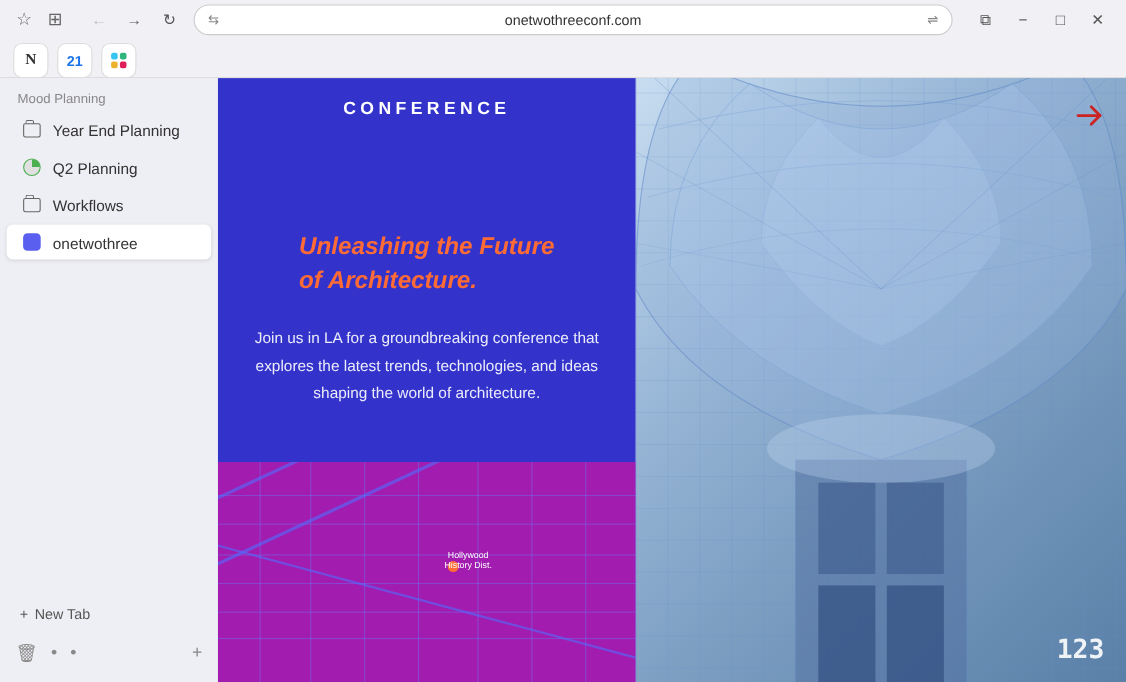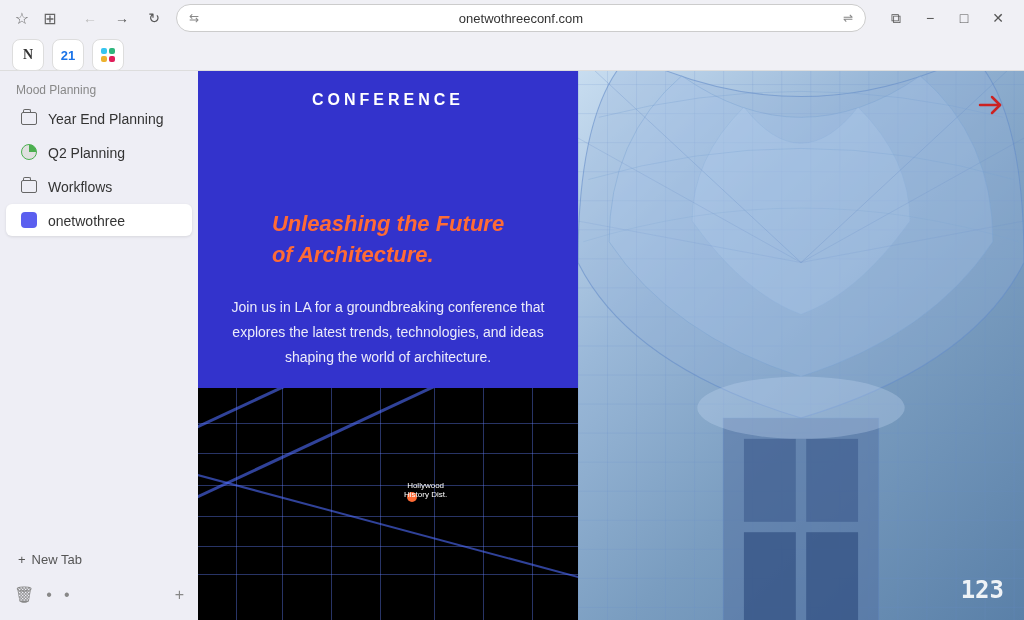--- a/index.html
+++ b/index.html
@@ -337,22 +337,22 @@
       text-align: center;
       line-height: 1.8;
       opacity: 0.9;
     }
 
     .conf-map {
       position: absolute;
       bottom: 0;
       left: 0;
       right: 0;
-      height: 232px;
-      background: #000000;
+      height: 200px;
+      background: #a21caf;
       overflow: hidden;
     }
 
     .map-grid {
       width: 100%;
       height: 100%;
       position: relative;
     }
 
     .map-line-h {

